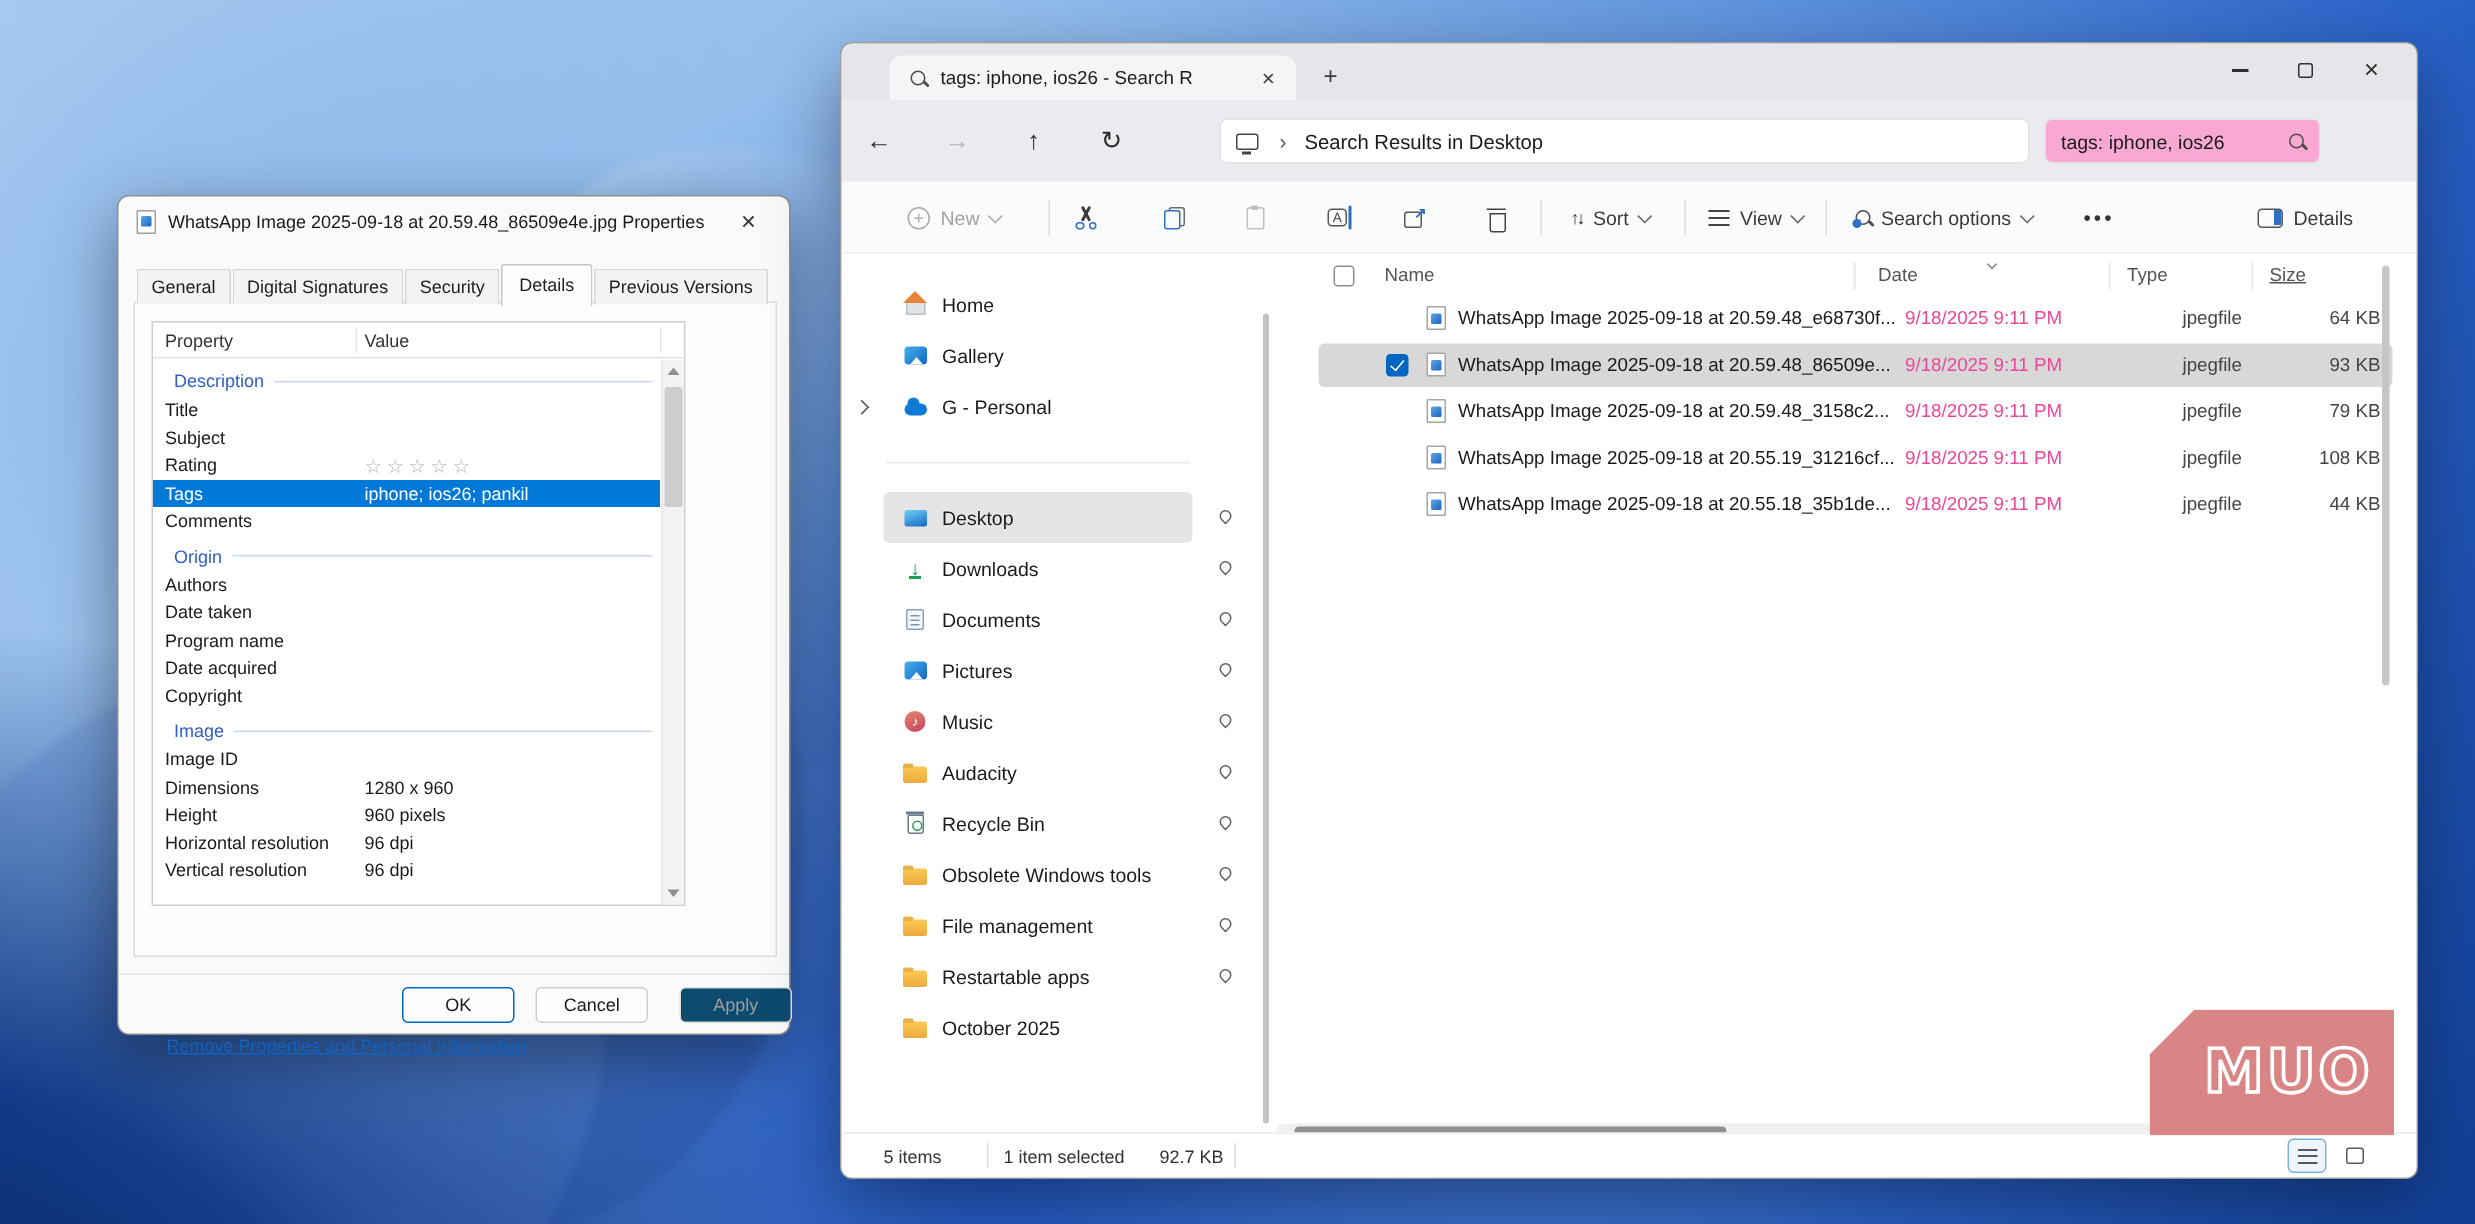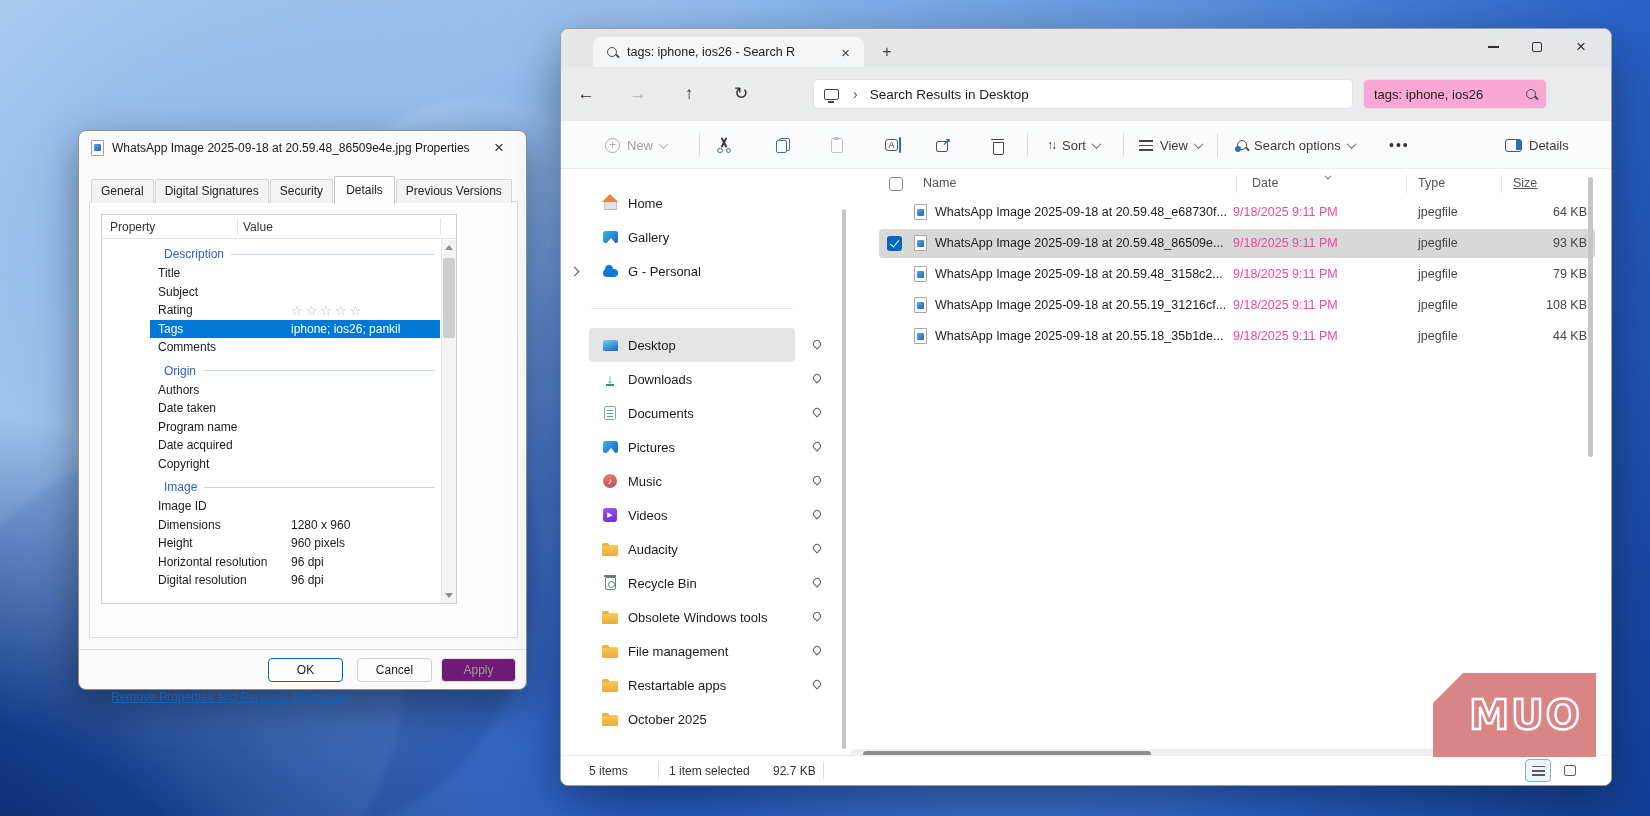--- a/index.html
+++ b/index.html
@@ -44,36 +44,36 @@
   .plist-head { position:relative; height:24px; border-bottom:1px solid #e3e3e3; display:flex; align-items:center; color:#333; }
   .plist-head .c1 { width:135px; padding-left:8px; }
   .plist-head .c2 { padding-left:6px; }
   .plist-head::before { content:''; position:absolute; left:135px; top:3px; bottom:3px; width:1px; background:#e3e3e3; }
   .plist-head::after  { content:''; position:absolute; left:338px; top:3px; bottom:3px; width:1px; background:#e3e3e3; }
   .pscroll { position:absolute; right:0; top:25px; bottom:0; width:15px; background:#f3f3f3; border-left:1px solid #e6e6e6; }
   .pscroll .up,.pscroll .dn { position:absolute; left:3px; width:0; height:0; border-left:4px solid transparent; border-right:4px solid transparent; }
   .pscroll .up { top:5px; border-bottom:5px solid #8f8f8f; }
   .pscroll .dn { bottom:5px; border-top:5px solid #8f8f8f; }
   .pscroll .thumb { position:absolute; left:1px; top:18px; width:12px; height:80px; background:#cdcdcd; border-radius:2px; }
-  .prows { position:absolute; left:0; top:25px; right:16px;margin-left:48px; }
+  .prows { position:absolute; left:0; top:25px; right:16px; }
   .prow { display:flex; height:18.5px; align-items:center; }
   .prow .k { width:135px; padding-left:8px; flex:none; }
   .prow .v { padding-left:6px; white-space:nowrap; }
   .prow.sel { background:#0078d7; color:#fff; }
   .pgroup { display:flex; align-items:center; height:20px; margin-top:4px; }
   .pgroup .g { color:#2e5fc4; padding-left:14px; flex:none; }
   .pgroup .rule { flex:1; height:1px; background:#c9d7ef; margin:0 5px 0 7px; }
   .stars { color:#b3b3b3; font-size:13px; letter-spacing:3px; }
   .dlg-link { position:absolute; left:21px; top:488px; color:#0f62c0; text-decoration:underline; cursor:default; }
   .dlg-sep { position:absolute; left:0; right:0; top:518px; height:1px; background:#e2e2e2; }
   .dlg-buttons { position:absolute; top:527px; left:0; right:0; height:24px; }
   .dbtn { position:absolute; width:75px; height:24px; text-align:center; line-height:22px; background:#fdfdfd; border:1px solid #cfcfcf; border-radius:4px; }
   .dbtn.ok { left:189px; border:1.6px solid #0067c0; }
   .dbtn.cancel { left:278px; }
-  .dbtn.apply { left:362px; color:#9e9e9e; background:#701a75; border-color:#dedede; }
+  .dbtn.apply { left:374px; color:#9e9e9e; background:#0c4a6e; border-color:#dedede; }
 
   
   .explorer { position:absolute; left:560px; top:28px; width:1052px; height:758px; background:#e9ebee;
               border:1px solid #9d9d9d; border-radius:8px; box-shadow:0 16px 48px rgba(0,0,0,.38); font-size:13px; color:#1b1b1b; overflow:hidden; }
   
   .etabbar { position:absolute; left:0; top:0; right:0; height:38px; background:#e4e6ea; }
   .etab { position:absolute; left:32px; top:8px; width:271px; height:30px; background:#f4f5f7; border-radius:8px 8px 0 0;
           display:flex; align-items:center; padding:0 8px 0 14px; }
   .etab-title { margin-left:10px; font-size:12.5px; white-space:nowrap; overflow:hidden; flex:1; }
   .etab-close { font-size:15px; color:#444; padding:0 6px; }
@@ -163,21 +163,21 @@
   .fhead .cb { position:absolute; left:38px; top:6px; width:14px; height:14px; border:1.5px solid #8d8d8d; border-radius:3px; background:#fff; }
   .fhead .hname { position:absolute; left:72px; top:5px; }
   .fhead .hdate { position:absolute; left:401px; top:5px; }
   .fhead .hsort { position:absolute; left:474px; top:2px; color:#666; transform:scale(.8) rotate(45deg) ; width:6px; height:6px; border-right:1.3px solid #666; border-bottom:1.3px solid #666; }
   .fhead .htype { position:absolute; left:567px; top:5px; }
   .fhead .hsize { position:absolute; left:662px; top:5px;text-decoration:underline; }
   .fhead .hd { position:absolute; top:4px; width:1px; height:18px; background:#e4e4e4; }
   .frow { position:relative; height:31px; font-size:12.5px; }
   .frow::before { content:''; position:absolute; left:28px; right:2px; top:1px; bottom:1px; border-radius:4px; }
   .frow.sel::before { background:#d8d8d8; }
-  .frow > * { position:relative; }
+  .frow > * { position:relative;margin-left:37px; }
   .fcheck { position:absolute; left:36px; top:8px; width:15px; height:15px; background:#0067c0; border-radius:3px; }
   .fcheck::after { content:''; position:absolute; left:5px; top:2px; width:4px; height:8px; border-right:1.6px solid #fff; border-bottom:1.6px solid #fff; transform:rotate(40deg); }
   .ficon { position:absolute; left:63px; top:7px; width:13px; height:16px; background:#fff; border:1px solid #a5a5a5; border-radius:1px; }
   .ficon::after { content:''; position:absolute; left:2px; top:3.5px; width:7px; height:7px; background:linear-gradient(135deg,#5aa9e8,#1f64c2); border-radius:1px; }
   .fname { position:absolute; left:84px; top:8px; color:#1b1b1b; white-space:nowrap; }
   .fdate { position:absolute; left:382px; top:8px; color:#ec4899; }
   .ftype { position:absolute; left:567px; top:8px; color:#454545; }
   .fsize { position:absolute; right:10px; top:8px; color:#454545; }
   .hscroll { position:absolute; left:290px; right:30px; top:580px; height:9px; background:#f0f0f0; border-radius:5px; }
   .hscroll .thumb { position:absolute; left:12px; top:1.5px; width:288px; height:6px; background:#8f8f8f; border-radius:3px; }
@@ -287,21 +287,21 @@
         </div>
         <div class="prow">
           <span class="k">Height</span>
             <span class="v">960 pixels</span>
         </div>
         <div class="prow">
           <span class="k">Horizontal resolution</span>
             <span class="v">96 dpi</span>
         </div>
         <div class="prow">
-          <span class="k">Digital resolution</span>
+          <span class="k">Vertical resolution</span>
             <span class="v">96 dpi</span>
         </div>
       </div>
       <div class="pscroll">
         <span class="up"></span>
         <span class="thumb"></span>
         <span class="dn"></span>
       </div>
     </div>
     <a class="dlg-link">Remove Properties and Personal Information</a>
@@ -460,27 +460,20 @@
             <span class="i-pic"></span>
           </span>
         <span>Pictures</span>
         <span class="pin"></span>
       </div>
       <div class="sitem">
         <span class="sicon">
             <span class="i-music">♪</span>
           </span>
         <span>Music</span>
-        <span class="pin"></span>
-      </div>
-      <div class="sitem">
-        <span class="sicon">
-            <span class="i-video">▶</span>
-          </span>
-        <span>Videos</span>
         <span class="pin"></span>
       </div>
       <div class="sitem">
         <span class="sicon">
             <span class="i-folder"></span>
           </span>
         <span>Audacity</span>
         <span class="pin"></span>
       </div>
       <div class="sitem">

